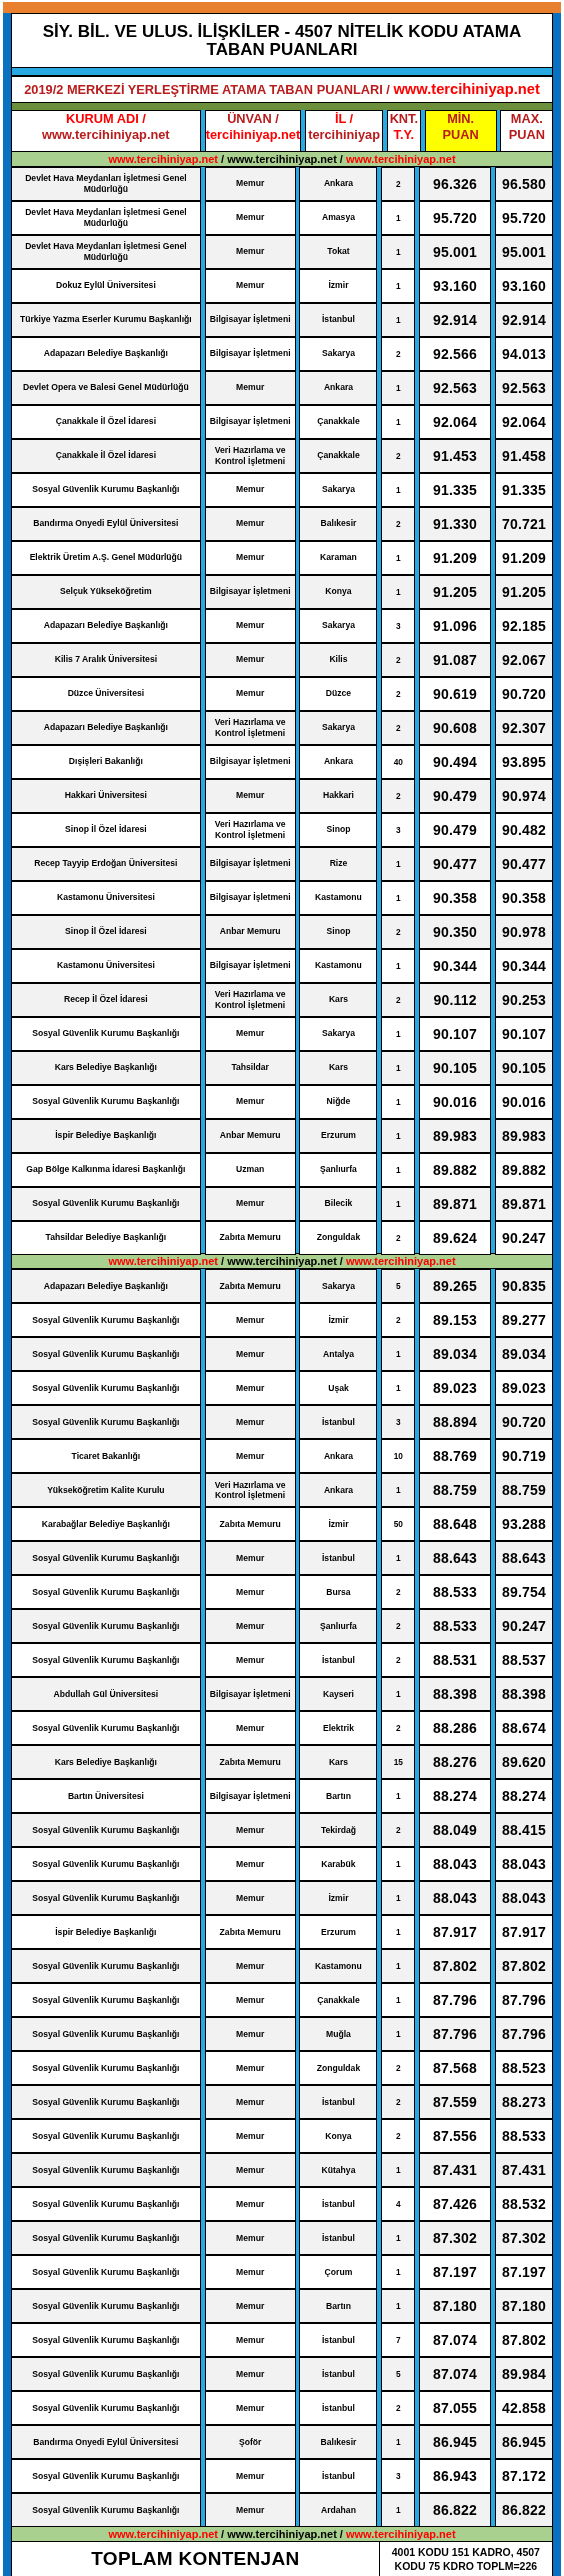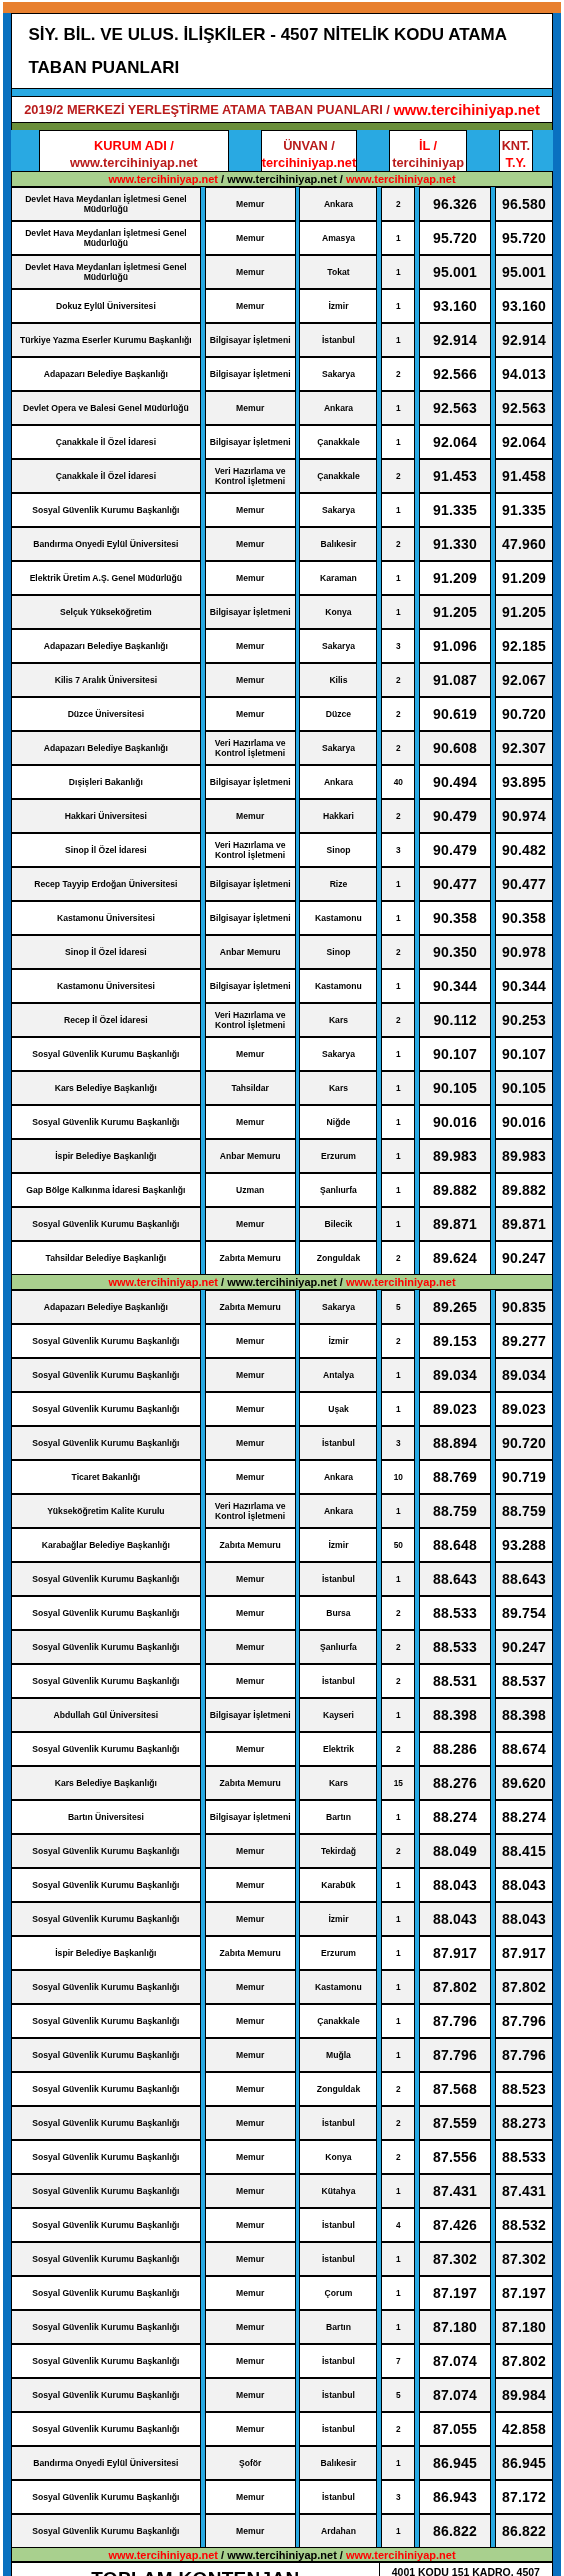--- a/index.html
+++ b/index.html
@@ -7,29 +7,29 @@
     --light_green:#A9D08E; --yellow:#FFFF00; --red:#FF0000; --row_alt:#F2F2F2; --ink:#000000;
   }
   *{box-sizing:border-box;}
   body{margin:0;background:#ffffff;font-family:"Liberation Sans",sans-serif;font-weight:bold;color:var(--ink);}
   .page{width:564px;min-height:2576px;background:#fff;padding:1.9px 3.2px 2.6px 3.2px;}
   .orange-bar{height:11.5px;background:var(--orange);}
   .frame{background:var(--frame_blue);padding:0 7.7px;}
   .content{background:#fff;}
   .stack{margin-top:-1.3px;}
   .title-block{border:1.3px solid #000;min-height:55px;display:flex;align-items:center;justify-content:center;
-    font-size:17px;line-height:33px;padding:3.8px 16.6px;}
+    text-align:center;font-size:17px;line-height:18px;padding:3.8px 16.6px;}
   .cyan-bar{border:1.3px solid #000;height:9.6px;background:var(--cyan);}
   .subtitle-block{border:1.3px solid #000;height:27.5px;display:flex;align-items:center;justify-content:center;font-size:12.8px;}
   .subtitle-block .pre{white-space:pre;}
   .subtitle-block .link{color:var(--red);font-size:14.7px;}
   .olive-bar{border:1.3px solid #000;height:9.6px;background:var(--olive);}
   .header-row{display:flex;gap:3.8px;background:var(--cyan);}
-  .hcell{border:1.3px solid #000;height:42px;display:flex;flex-direction:column;align-items:center;justify-content:flex-end;
-    background:#fff;text-align:center;font-size:12.8px;line-height:16.6px;margin-left:28px;}
+  .hcell{border:1.3px solid #000;height:42px;display:flex;flex-direction:column;align-items:center;justify-content:flex-start;
+    background:#fff;text-align:center;font-size:12.8px;line-height:16.6px;}
   .red{color:var(--red);}
   .blk{color:#b91c1c;}
   .yellowbg{background:var(--yellow);}
   .col-kurum{flex:0 0 190px;}
   .col-unvan{flex:0 0 91px;}
   .col-il{flex:0 0 78px;}
   .col-knt{flex:0 0 34px;}
   .col-min{flex:0 0 72px;}
   .col-max{flex:1 1 auto;}
   .sep-row{border:1.3px solid #000;height:16px;background:var(--light_green);display:flex;align-items:center;
@@ -185,21 +185,21 @@
             <div class="cell knt col-knt">1</div>
             <div class="cell min col-min">91.335</div>
             <div class="cell max col-max">91.335</div>
           </div>
           <div class="data-row alt">
             <div class="cell kurum col-kurum">Bandırma Onyedi Eylül Üniversitesi</div>
             <div class="cell unvan col-unvan">Memur</div>
             <div class="cell il col-il">Balıkesir</div>
             <div class="cell knt col-knt">2</div>
             <div class="cell min col-min">91.330</div>
-            <div class="cell max col-max">47.960</div>
+            <div class="cell max col-max">70.721</div>
           </div>
           <div class="data-row">
             <div class="cell kurum col-kurum">Elektrik Üretim A.Ş. Genel Müdürlüğü</div>
             <div class="cell unvan col-unvan">Memur</div>
             <div class="cell il col-il">Karaman</div>
             <div class="cell knt col-knt">1</div>
             <div class="cell min col-min">91.209</div>
             <div class="cell max col-max">91.209</div>
           </div>
           <div class="data-row alt">

